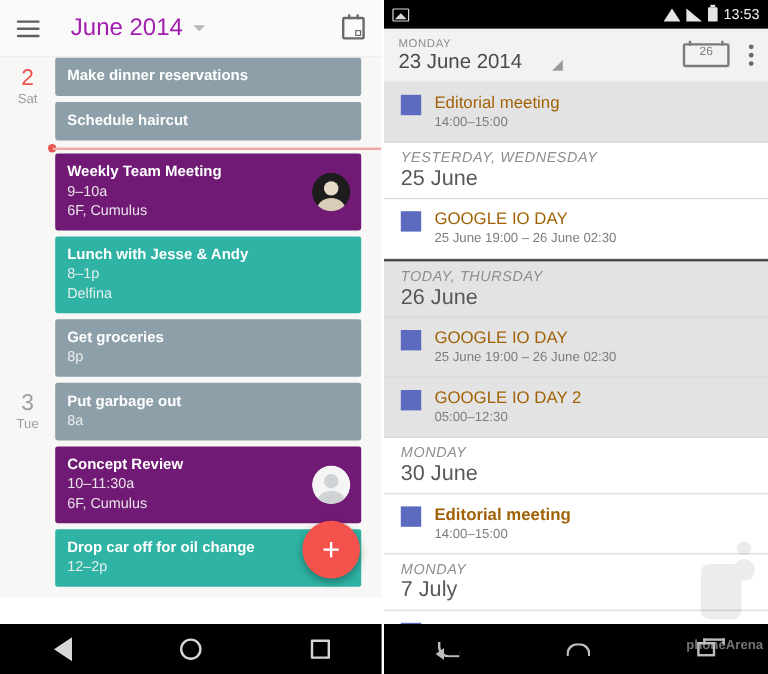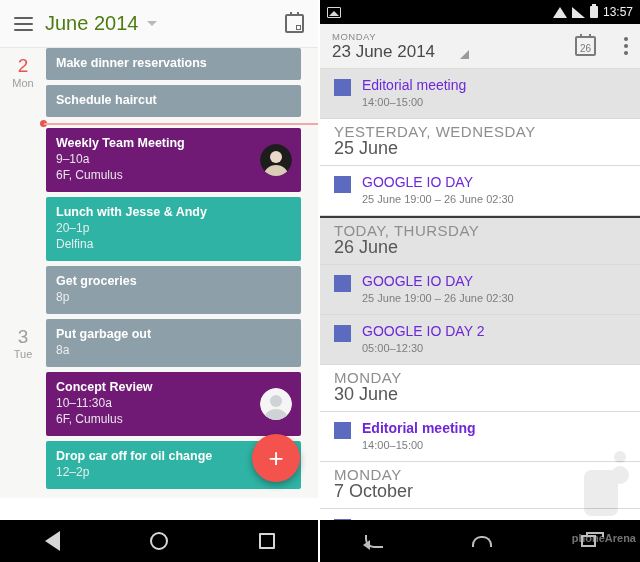--- a/index.html
+++ b/index.html
@@ -26,21 +26,21 @@
   .bat { width:7px;height:11px;background:#f0f0f0;border-radius:1px;position:relative; }
   .bat:before{content:"";position:absolute;top:-2px;left:1.5px;width:4px;height:2px;background:#f0f0f0;}
 
   
   .toolbar-l {
     height:48px; background:#fafafa; display:flex; align-items:center;
     padding:0 14px; border-bottom:1px solid #e8e8e8;
   }
   .hamburger { width:19px; display:flex; flex-direction:column; gap:4px; cursor:pointer; }
   .hamburger i { display:block; height:2px; background:#5f5f5f; border-radius:1px; }
-  .tb-title { margin-left:12px; font-size:20px; color:#4d7c0f; font-weight:400; }
+  .tb-title { margin-left:26px; font-size:20px; color:#a21caf; font-weight:400; }
   .caret { margin-left:9px; width:0;height:0;border-left:5px solid transparent;border-right:5px solid transparent;border-top:5px solid #b9b9b9; }
   .tb-spacer { flex:1; }
   .cal-ico { width:19px;height:19px;border:2px solid #6a6a6a;border-radius:2px;position:relative; }
   .cal-ico:before{content:"";position:absolute;top:-4px;left:3px;width:2px;height:4px;background:#6a6a6a;}
   .cal-ico:after{content:"";position:absolute;top:-4px;right:3px;width:2px;height:4px;background:#6a6a6a;}
   .cal-dot{position:absolute;right:1px;bottom:1px;width:5px;height:5px;border:1.5px solid #6a6a6a;}
 
   
   .body-l { height:calc(562px - 22px - 48px - 42px); background:#f7f7f5; position:relative; overflow:hidden; }
   .daygroup { display:flex; align-items:flex-start; position:relative; }
@@ -79,36 +79,36 @@
   .bat-r:before{content:"";position:absolute;top:-2px;left:2px;width:4px;height:2px;background:#e6e6e6;}
   .sb-r-txt { color:#f2f2f2; font-size:12px; }
 
   
   .toolbar-r { height:45px; background:#f2f2f2; display:flex; align-items:center; padding:0 12px;
                border-bottom:1px solid #dcdcdc; }
   .tr-dates { flex:1; }
   .tr-dow { font-size:9.5px; color:#8a8a8a; letter-spacing:.5px; line-height:11px; }
   .tr-date { font-size:17px; color:#4a4a4a; line-height:20px; display:flex; align-items:flex-end; gap:25px; }
   .tr-caret { width:0;height:0;border-left:9px solid transparent;border-bottom:9px solid #9a9a9a; margin-bottom:3px; }
-  .cal26 { width:21px;height:20px;border:2px solid #7a7a7a;border-radius:2px;position:relative;
-           display:flex;align-items:flex-end;justify-content:center;margin-right:28px; }
+  .cal26 { width:39px;height:20px;border:2px solid #7a7a7a;border-radius:2px;position:relative;
+           display:flex;align-items:flex-start;justify-content:center;margin-right:16px; }
   .cal26:before{content:"";position:absolute;top:-4px;left:3px;width:2px;height:4px;background:#7a7a7a;}
   .cal26:after{content:"";position:absolute;top:-4px;right:3px;width:2px;height:4px;background:#7a7a7a;}
   .cal26 em { font-style:normal; font-size:10px; color:#7a7a7a; }
   .kebab { width:4px; display:flex; flex-direction:column; gap:3px; }
   .kebab i { width:4px;height:4px;border-radius:50%;background:#6b6b6b;display:block; }
 
   
   .body-r { height:calc(562px - 24px - 45px - 42px); overflow:hidden; position:relative; background:#fff; }
   .sec-head { padding:7px 0 6px 14px; }
-  .sec-head .s-dow { font-size:15px; color:#8e8e8e; letter-spacing:.5px; line-height:11px; }
+  .sec-head .s-dow { font-size:12px; color:#8e8e8e; letter-spacing:.5px; line-height:11px;font-style:italic; }
   .sec-head .s-date { font-size:18px; color:#585858; line-height:22px; }
   .evrow { display:flex; align-items:flex-start; padding:8px 0 8px 14px; gap:11px; }
   .chip { width:17px;height:17px;background:#5c6bc0; flex:0 0 17px; margin-top:2px; }
-  .ev-title { font-size:14px; color:#6d28d9; line-height:17px; }
+  .ev-title { font-size:14px; color:#a16207; line-height:17px; }
   .ev-title.bold { font-weight:bold; }
   .ev-time { font-size:11px; color:#7d7d7d; line-height:15px; margin-top:1px; }
   .shaded { background:#e3e3e3; }
   .divline { height:1px; background:#d9d9d9; margin-left:0; }
   .divdark { height:2px; background:#3b3b3b; }
   .watermark { position:absolute; right:6px; bottom:2px; opacity:.07; }
 
   
   .nav { position:absolute; left:0; bottom:0; width:320px; height:42px; background:#000;
          display:flex; align-items:center; justify-content:space-around; }
@@ -142,21 +142,21 @@
       <div class="cal-ico">
           <span class="cal-dot"></span>
         </div>
     </div>
 
     <div class="body-l">
       <div id="left-days">
           <div class="daygroup">
             <div class="gutter">
               <div class="g-num today">2</div>
-              <div class="g-dow">Mon</div>
+              <div class="g-dow">Sat</div>
             </div>
             <div class="cards">
               <div class="card gray">
                 <div class="c-title">Make dinner reservations</div>
               </div>
               <div class="card gray">
                 <div class="c-title">Schedule haircut</div>
               </div>
               <div class="now-line" style="margin-left: -46px; margin-right: -17px;">
                 <b></b>
@@ -167,21 +167,21 @@
                 <div class="c-sub">9–10a</div>
                 <div class="c-sub">6F, Cumulus</div>
                 <div class="avatar"><svg viewBox="0 0 32 32" width="32" height="32">
                     <circle cx="16" cy="16" r="16" fill="#1d1d1d"></circle>
                     <circle cx="16" cy="13" r="6" fill="#e8dcc8"></circle>
                     <path d="M4 32c0-7 5.5-11 12-11s12 4 12 11z" fill="#d9cdb8"></path>
                   </svg></div>
               </div>
               <div class="card teal">
                 <div class="c-title">Lunch with Jesse &amp; Andy</div>
-                <div class="c-sub">20–1p</div>
+                <div class="c-sub">8–1p</div>
                 <div class="c-sub">Delfina</div>
               </div>
               <div class="card gray">
                 <div class="c-title">Get groceries</div>
                 <div class="c-sub">8p</div>
               </div>
             </div>
           </div>
           <div class="daygroup">
             <div class="gutter">
@@ -223,21 +223,21 @@
   </div>
 
   <div class="panel panel-right">
 
     <div class="statusbar-r">
       <span class="sb-r-left"></span>
       <span class="sb-r-spacer"></span>
       <span class="wifi"></span>
       <span class="sig-r"></span>
       <span class="bat-r"></span>
-      <span class="sb-r-txt">13:57</span>
+      <span class="sb-r-txt">13:53</span>
     </div>
 
     <div class="toolbar-r">
       <div class="tr-dates">
         <div class="tr-dow">MONDAY</div>
         <div class="tr-date">
           <span>23 June 2014</span>
           <span class="tr-caret"></span>
         </div>
       </div>
@@ -313,21 +313,21 @@
               <div style="flex:1">
                 <div class="ev-title bold">Editorial meeting</div>
                 <div class="ev-time">14:00–15:00</div>
               </div>
             </div>
             <div class="divline"></div>
           </div>
           <div>
             <div class="sec-head">
               <div class="s-dow">MONDAY</div>
-              <div class="s-date">7 October</div>
+              <div class="s-date">7 July</div>
             </div>
             <div class="divline"></div>
             <div class="evrow">
               <span class="chip" style="background:#5c6bc0"></span>
               <div style="flex:1">
                 <div class="ev-title"></div>
               </div>
             </div>
           </div>
         </div>

